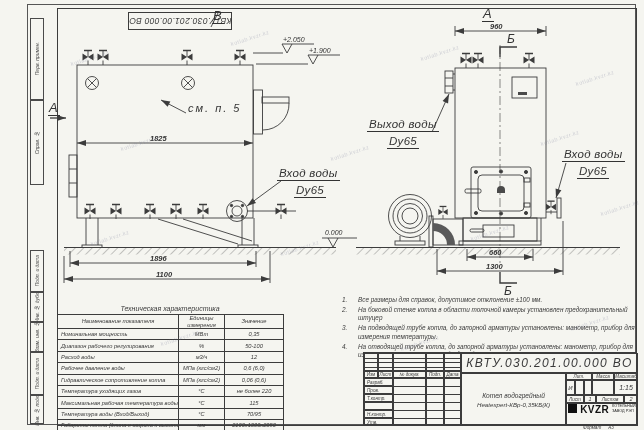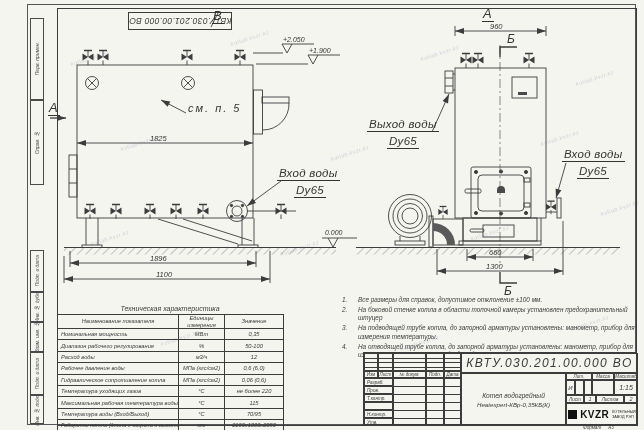--- a/index.html
+++ b/index.html
@@ -22,21 +22,21 @@
   
   .stamp{position:absolute;left:128px;top:12px;width:104px;height:18px;border:1.1px solid #3c3c3c;box-sizing:border-box;
          display:flex;align-items:center;justify-content:center;background:#f5f5f0;}
   .stamp span{transform:rotate(180deg);font-size:8.5px;font-style:italic;letter-spacing:.3px;white-space:nowrap;}
 
   svg.draw{position:absolute;left:0;top:0;z-index:2;}
 
   .labels{position:absolute;inset:0;z-index:5;pointer-events:none;}
   .lbl{position:absolute;font-style:italic;white-space:nowrap;color:#333;}
   .view-letter{font-size:13px;border-bottom:1px solid #333;padding:0 2px 0 1px;}
-  .dimtxt{font-size:7.5px;}
+  .dimtxt{font-size:7.5px;font-weight:bold;}
   .elev{font-size:7px;}
   .callout{font-size:11.5px;border-bottom:1px solid #333;padding:0 2px 1px 2px;letter-spacing:.3px;}
   .secletter{font-size:12px;}
   .seenote{font-size:11px;letter-spacing:2px;}
 
   
   .notes{position:absolute;left:342px;top:296px;width:296px;z-index:5;}
   .note{display:flex;gap:7px;font-size:6.4px;font-style:italic;line-height:1.32;margin-bottom:1.5px;}
   .note .n{flex:none;width:9px;text-align:left;}
 
@@ -53,21 +53,21 @@
   .tblock .cell{position:absolute;border:0.7px solid #3c3c3c;box-sizing:border-box;font-size:4.6px;font-style:italic;
                 display:flex;align-items:center;justify-content:center;overflow:hidden;}
   .tblock .cell.lft{justify-content:flex-start;padding-left:2px;}
   .tb-doc{position:absolute;left:97px;top:0;width:177px;height:20px;border:0.9px solid #3c3c3c;box-sizing:border-box;
           display:flex;align-items:center;justify-content:center;font-size:12px;font-style:italic;letter-spacing:1.4px;}
   .tb-prod{position:absolute;left:97px;top:20px;width:105px;height:53px;border:0.9px solid #3c3c3c;box-sizing:border-box;
            display:flex;flex-direction:column;align-items:center;justify-content:center;gap:2px;font-style:italic;text-align:center;}
   .tb-prod .l1{font-size:6.6px;}
   .tb-prod .l2{font-size:6.2px;}
   .tb-logo{position:absolute;left:202px;top:50px;width:72px;height:23px;border:0.9px solid #3c3c3c;box-sizing:border-box;
-           display:flex;align-items:center;justify-content:center;gap:3px;}
+           display:flex;justify-content:center;gap:3px;}
   .logo-mark{width:9px;height:9px;background:#101010;display:inline-block;}
   .logo-word{font-weight:bold;font-size:10px;letter-spacing:.4px;color:#101010;font-style:normal;}
   .logo-co{display:flex;flex-direction:column;font-size:3.8px;line-height:1.25;color:#222;}
   .fmt{position:absolute;left:583px;top:425px;font-size:4.6px;font-style:italic;z-index:6;display:flex;gap:7px;}
 
   
   .wm{position:absolute;inset:0;z-index:7;pointer-events:none;}
   .wm span{position:absolute;font-size:5.5px;color:rgba(115,120,150,.30);transform:rotate(-18deg);letter-spacing:.5px;}
 </style>
 </head>

